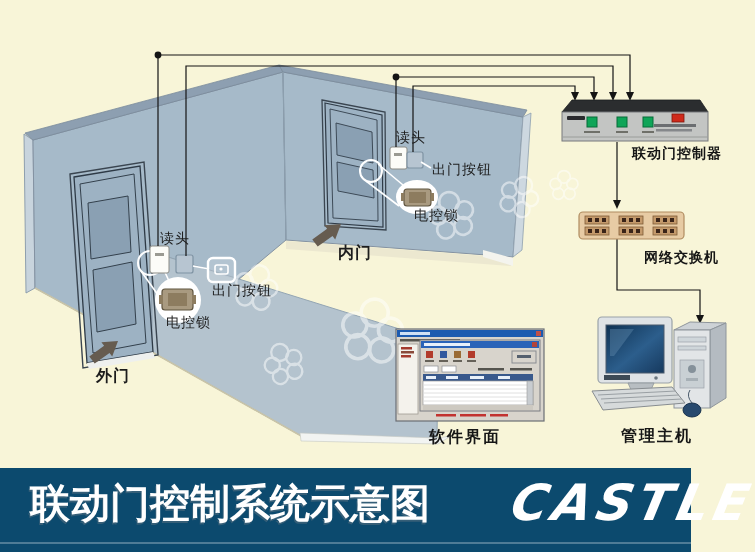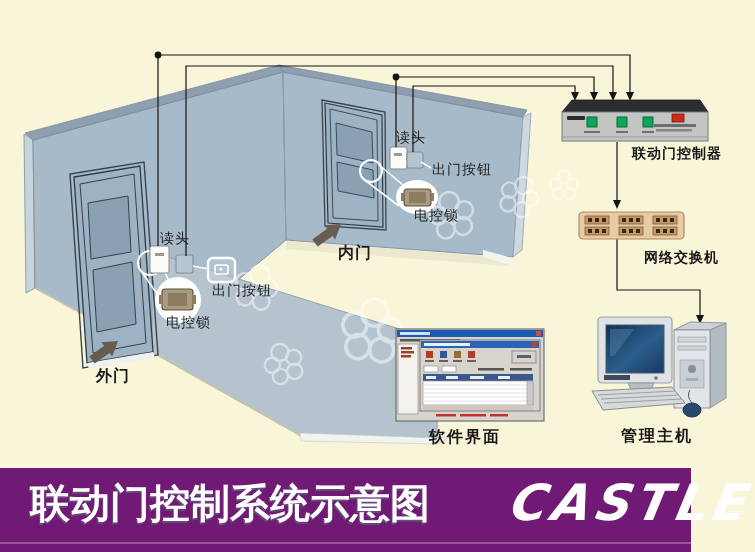--- a/index.html
+++ b/index.html
@@ -9,21 +9,21 @@
   
   .lbl{font-family:"DejaVu Sans","Liberation Sans",sans-serif;font-size:14px;font-weight:500;
        fill:#1c1c1c;letter-spacing:1px;}
   .door-lbl{font-family:"DejaVu Sans","Liberation Sans",sans-serif;font-size:16px;font-weight:700;
        fill:#1c1c1c;letter-spacing:1px;}
   .dev-lbl{font-family:"DejaVu Sans","Liberation Sans",sans-serif;font-size:14px;font-weight:600;
        fill:#161616;letter-spacing:1px;}
   .big-lbl{font-family:"DejaVu Sans","Liberation Sans",sans-serif;font-size:16px;font-weight:600;
        fill:#161616;letter-spacing:2px;}
   
-  .banner{position:absolute;left:0;top:468px;width:691px;height:84px;background:#701a75;}
+  .banner{position:absolute;left:0;top:468px;width:691px;height:84px;background:#0c4a6e;}
   .banner-line{position:absolute;left:0;top:74px;width:100%;height:2px;background:rgba(255,255,255,.28);}
   .banner-title{position:absolute;left:30px;top:8px;font-size:40px;font-weight:700;color:#ffffff;
        letter-spacing:0px;white-space:nowrap;
        text-shadow:-1px 2px 0 rgba(95,115,130,.5);}
   .logo{position:absolute;left:512px;top:6px;color:#ffffff;white-space:nowrap;}
   .logo-text{display:inline-block;font-size:50px;font-weight:900;font-style:italic;
        letter-spacing:5px;transform:skewX(-12deg);
        font-family:"DejaVu Sans","Liberation Sans",sans-serif;}
 </style>
 </head>

